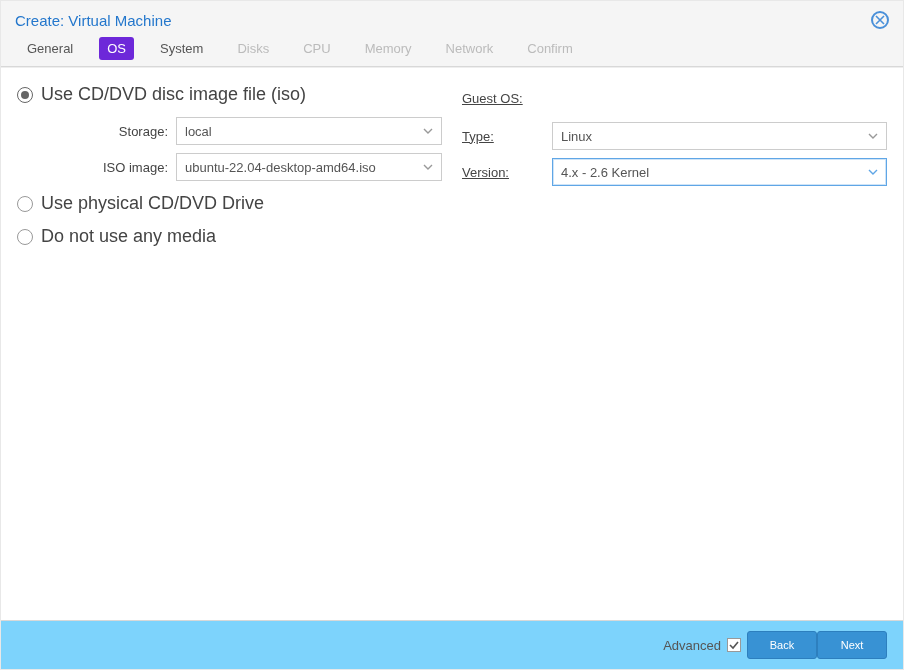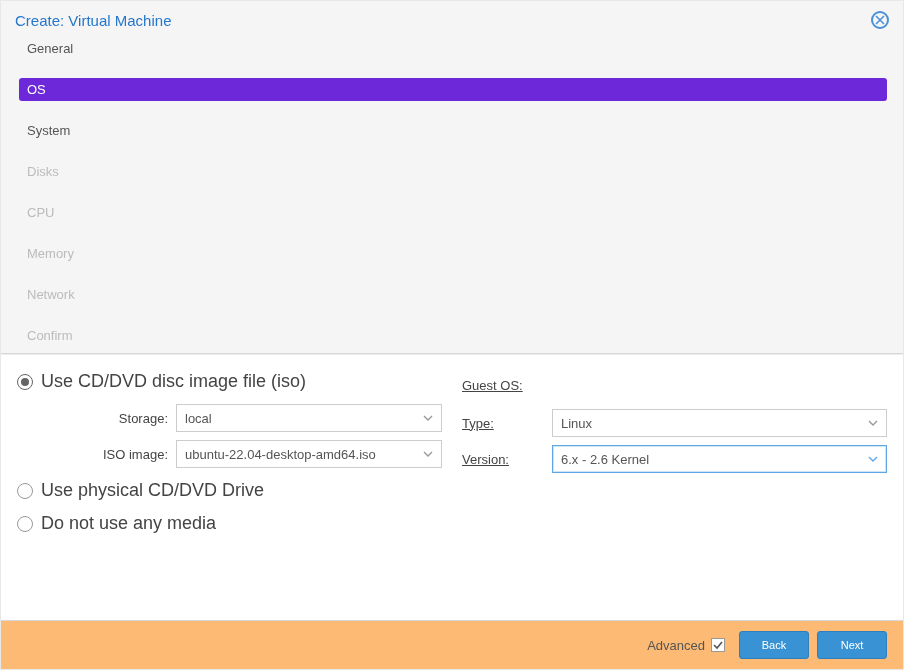--- a/index.html
+++ b/index.html
@@ -39,21 +39,20 @@
     justify-content: center;
     cursor: pointer;
     font-size: 12px;
     line-height: 1;
   }
   .tabs {
     display: flex;
     gap: 18px;
     padding: 0 16px 6px 18px;
     border-bottom: 1px solid #d8d8d8;
-    flex-direction: column;
   }
   .tab {
     color: #555;
     padding: 4px 8px;
     border-radius: 3px;
     font-size: 13px;
     cursor: pointer;
   }
   .tab.active {
     background: #6d28d9;
@@ -156,22 +155,22 @@
   .radio-label {
     color: #444;
     font-size: 18px;
   }
   .footer {
     border-top: 1px solid #d8d8d8;
     padding: 10px 16px;
     display: flex;
     align-items: center;
     justify-content: flex-end;
-    gap: 8px;
-    background: #fdba74;
+    gap: 0;
+    background: #7dd3fc;
   }
   .adv-wrap {
     display: flex;
     align-items: center;
     gap: 6px;
     margin-right: 6px;
     cursor: pointer;
     color: #555;
     font-size: 13px;
   }
@@ -290,21 +289,21 @@
               <svg width="10" height="10" viewBox="0 0 10 10">
                   <path d="M1 3 L5 7 L9 3" fill="none" stroke="#999" stroke-width="1.4"></path>
                 </svg>
             </span>
           </div>
         </div>
 
         <div class="field-row">
           <div class="label">Version:</div>
           <div class="select focused">
-            <span class="select-text">6.x - 2.6 Kernel</span>
+            <span class="select-text">4.x - 2.6 Kernel</span>
             <span class="chevron">
               <svg width="10" height="10" viewBox="0 0 10 10">
                   <path d="M1 3 L5 7 L9 3" fill="none" stroke="#5fa6e6" stroke-width="1.4"></path>
                 </svg>
             </span>
           </div>
         </div>
 
       </div>
 

